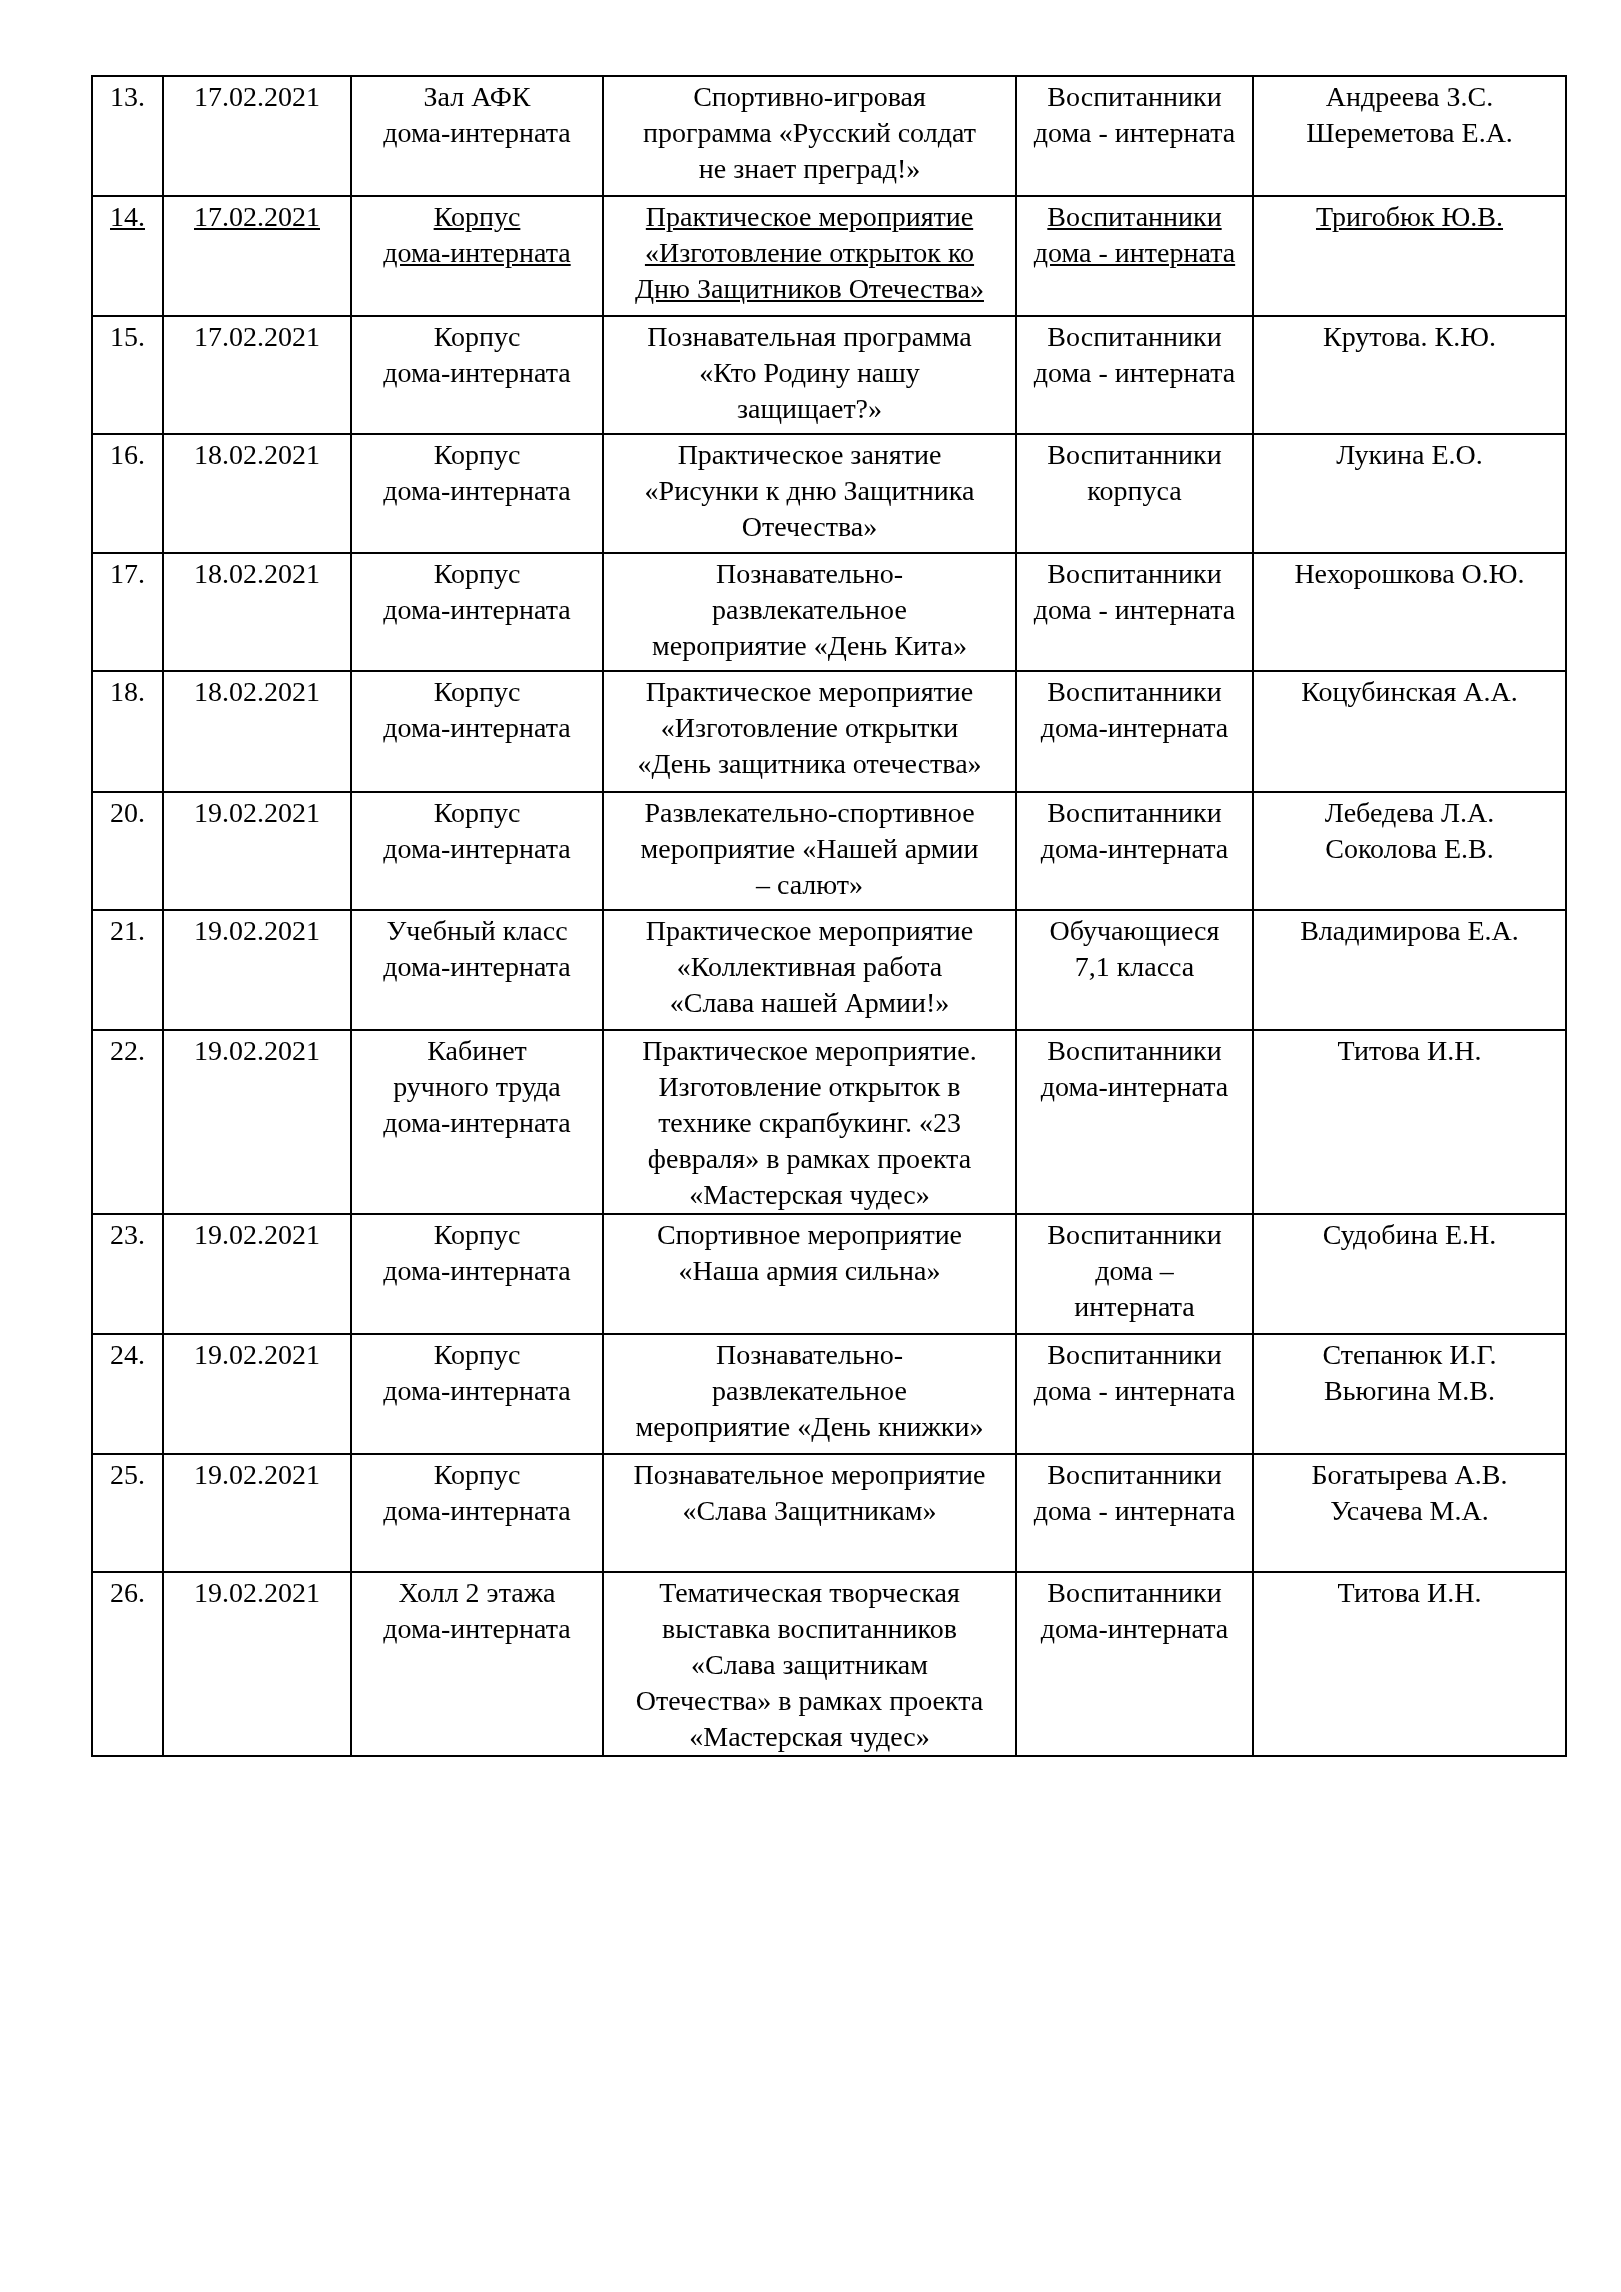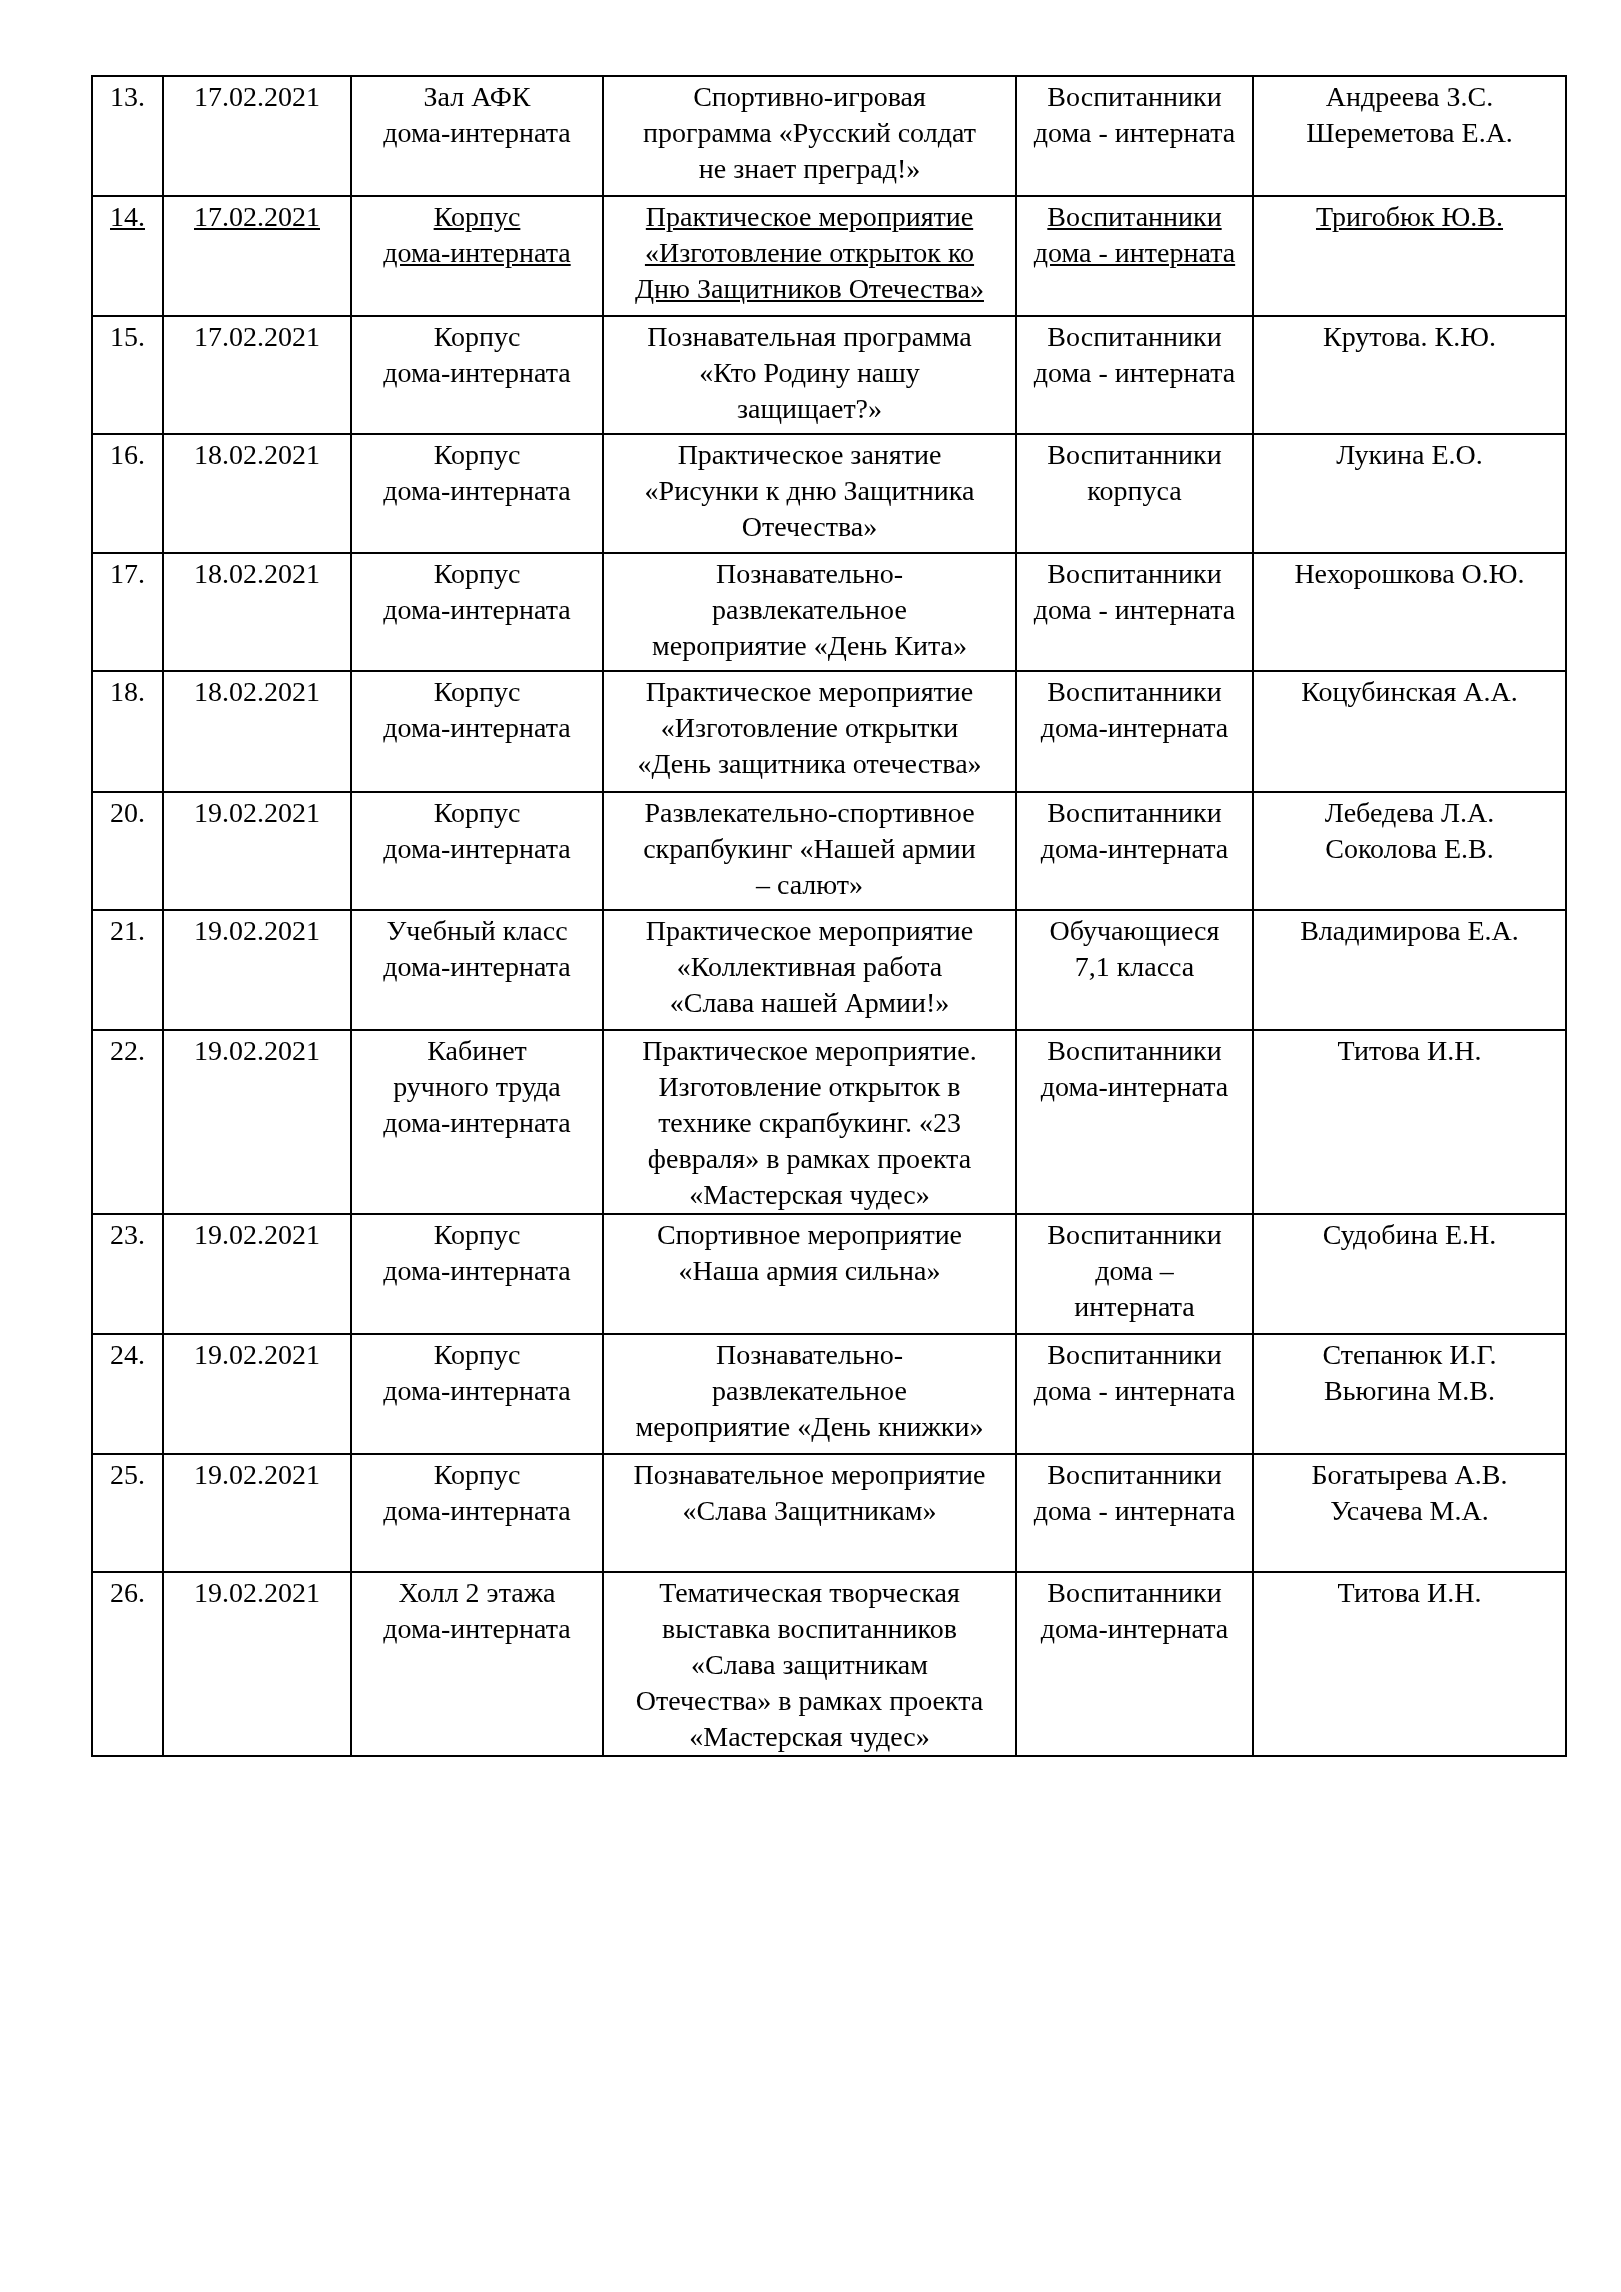--- a/index.html
+++ b/index.html
@@ -130,21 +130,21 @@
         <td>Воспитанники
 дома-интерната</td>
         <td>Коцубинская А.А.</td>
       </tr>
       <tr style="height:118px;">
         <td>20.</td>
         <td>19.02.2021</td>
         <td>Корпус
 дома-интерната</td>
         <td>Развлекательно-спортивное
-скрапбукинг «Нашей армии
+мероприятие «Нашей армии
 – салют»</td>
         <td>Воспитанники
 дома-интерната</td>
         <td>Лебедева Л.А.
 Соколова Е.В.</td>
       </tr>
       <tr style="height:120px;margin-left:45px;">
         <td>21.</td>
         <td>19.02.2021</td>
         <td>Учебный класс

